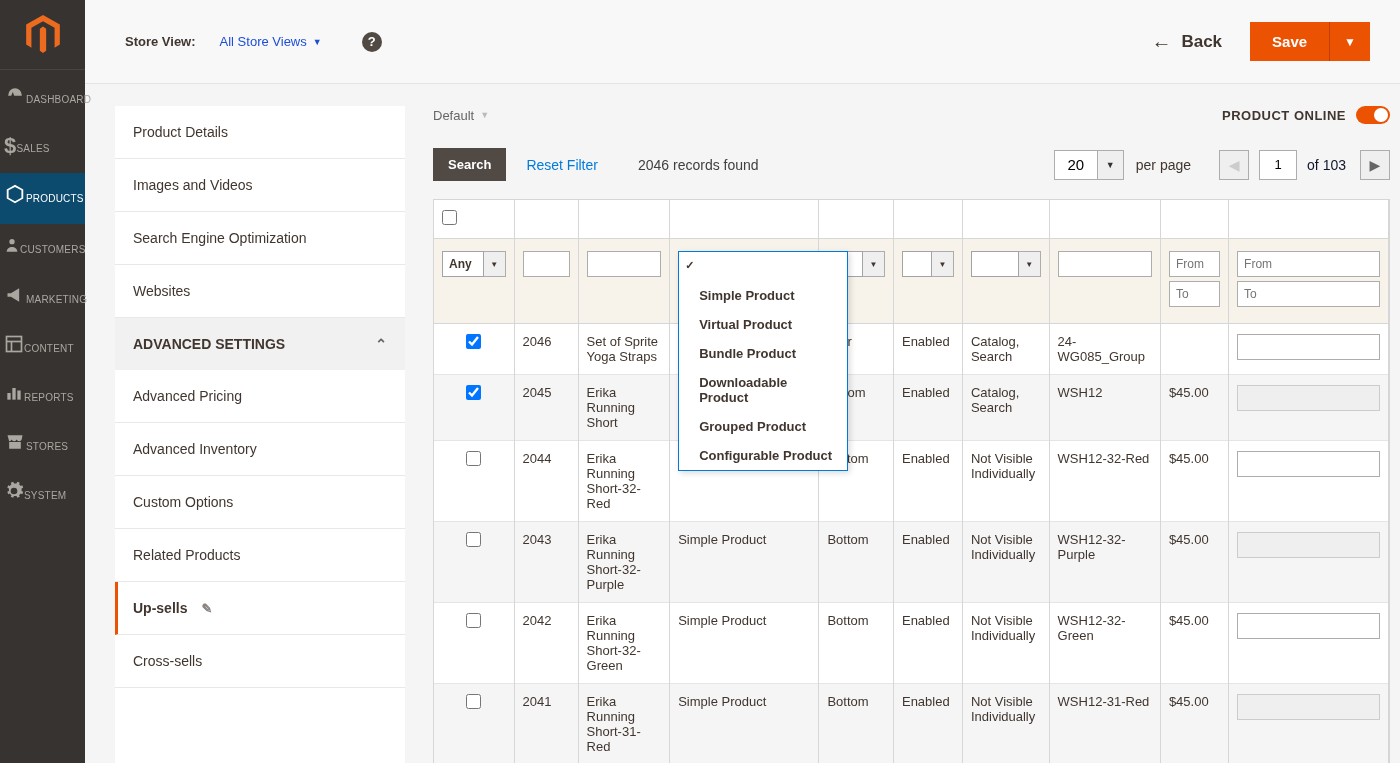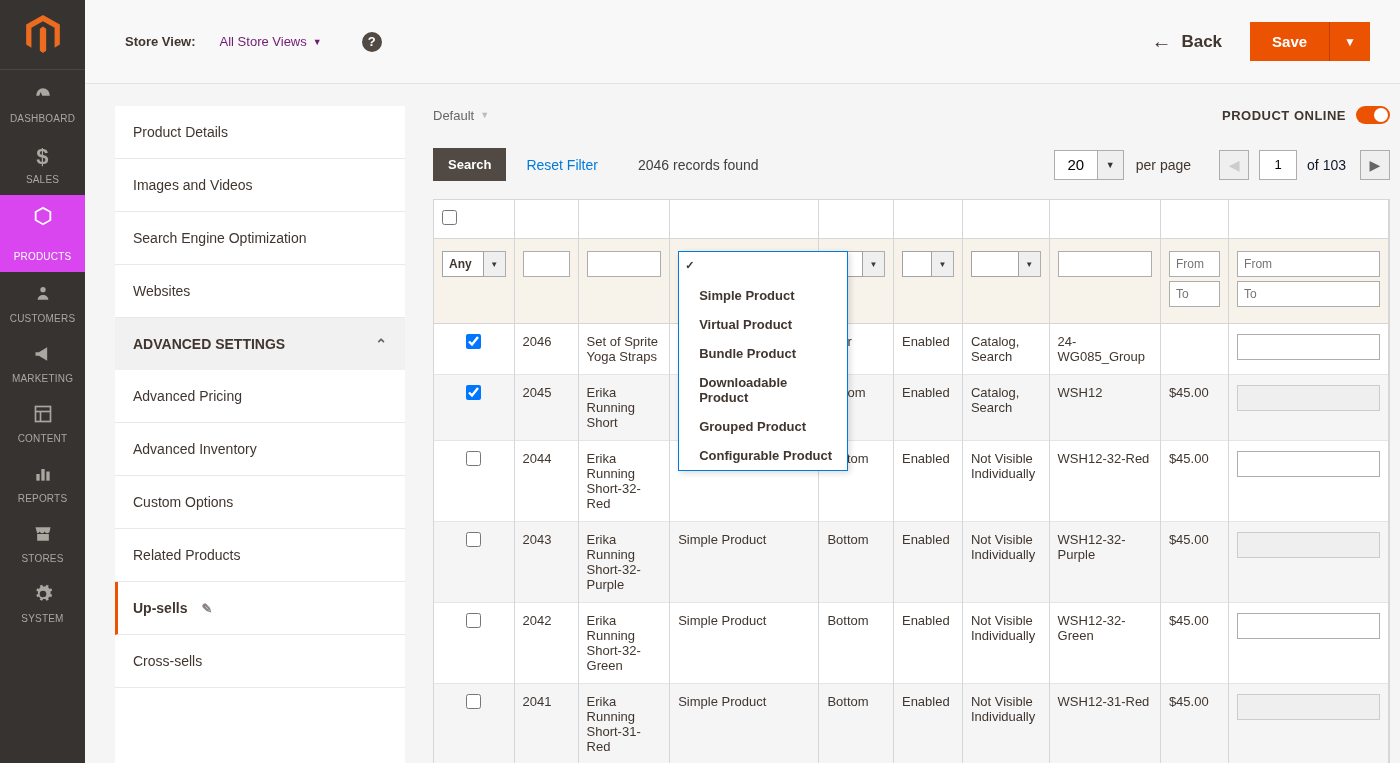--- a/index.html
+++ b/index.html
@@ -3,32 +3,32 @@
 <meta charset="utf-8">
 <style>
 * { margin: 0; padding: 0; box-sizing: border-box; font-family: 'Helvetica Neue', Arial, sans-serif; }
 body { background: #f5f5f5; overflow-x: hidden; }
 
 
 .admin-nav { position: fixed; left: 0; top: 0; width: 85px; height: 100%; background: #373330; z-index: 100; }
 .admin-logo { height: 70px; display: flex; align-items: center; justify-content: center; border-bottom: 1px solid #4a4542; }
 .admin-logo svg { width: 34px; height: 40px; }
 .nav-items { padding-top: 6px; }
-.nav-item { display: flex; flex-direction: column; align-items: center; padding: 10px 4px; color: #aaa6a0; font-size: 10px; text-align: center; cursor: pointer; }
-.nav-item.active { background: #d946ef; color: #fff; gap: 15px; }
+.nav-item { display: flex; flex-direction: row; align-items: center; padding: 10px 4px; color: #aaa6a0; font-size: 10px; text-align: center; cursor: pointer; }
+.nav-item.active { background: #0c4a6e; color: #fff; }
 .nav-item .nav-icon { font-size: 20px; margin-bottom: 4px; color: inherit; }
 .nav-item span { letter-spacing: 0.2px; }
 
 
 .main { margin-left: 85px; }
 
 
 .topbar { background: #f8f8f8; border-bottom: 1px solid #e3e3e3; padding: 22px 30px 22px 40px; display: flex; align-items: center; }
 .store-view-label { font-size: 13px; font-weight: 700; color: #41362f; margin-right: 24px; }
-.store-scope { font-size: 13px; color: #701a75; display: flex; align-items: center; cursor: pointer; }
+.store-scope { font-size: 13px; color: #1d4ed8; display: flex; align-items: center; cursor: pointer; }
 .store-scope .tri { font-size: 9px; margin-left: 6px; }
 .help-icon { margin-left: 40px; width: 20px; height: 20px; border-radius: 50%; background: #514943; color: #fff; display: flex; align-items: center; justify-content: center; font-size: 13px; font-weight: 700; cursor: pointer; }
 .topbar-spacer { flex: 1; }
 .back-btn { display: flex; align-items: center; font-size: 17px; font-weight: 600; color: #41362f; cursor: pointer; margin-right: 28px; }
 .back-btn .arrow { font-size: 20px; margin-right: 10px; }
 .save-btn-group { display: flex; }
 .save-btn { background: #eb5202; color: #fff; border: none; padding: 11px 22px; font-size: 15px; font-weight: 600; cursor: pointer; }
 .save-dd { background: #eb5202; color: #fff; border: none; border-left: 1px solid #c33d00; padding: 11px 14px; font-size: 12px; cursor: pointer; }
 
 

